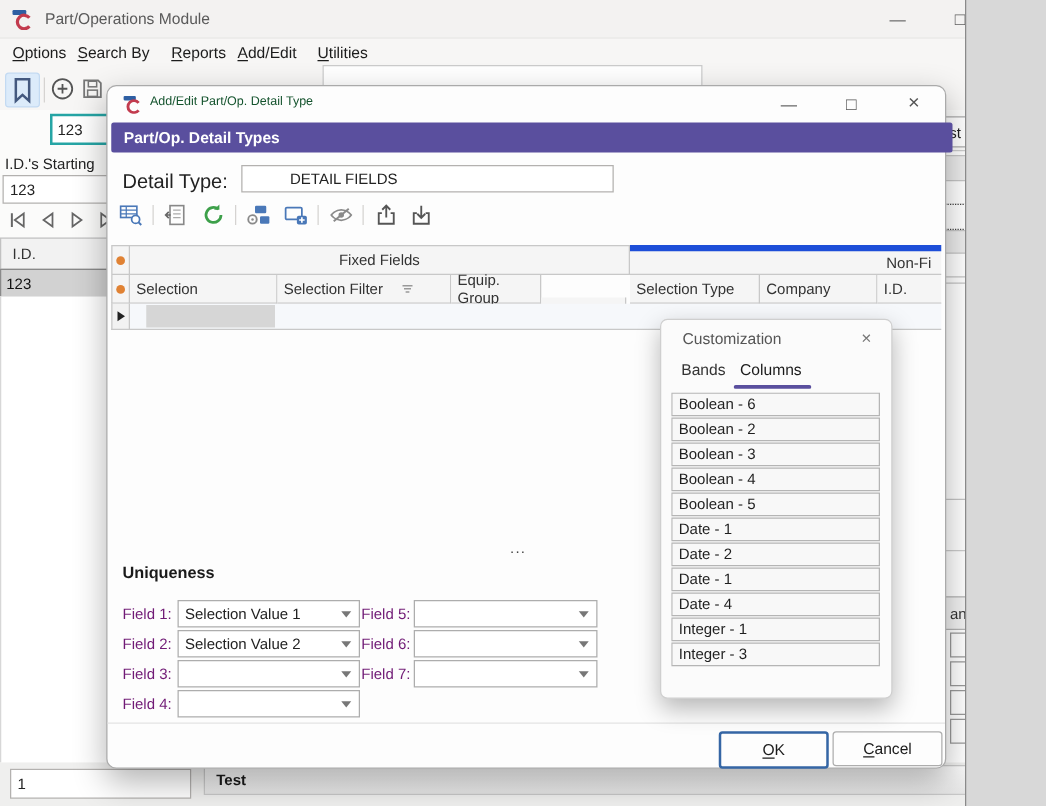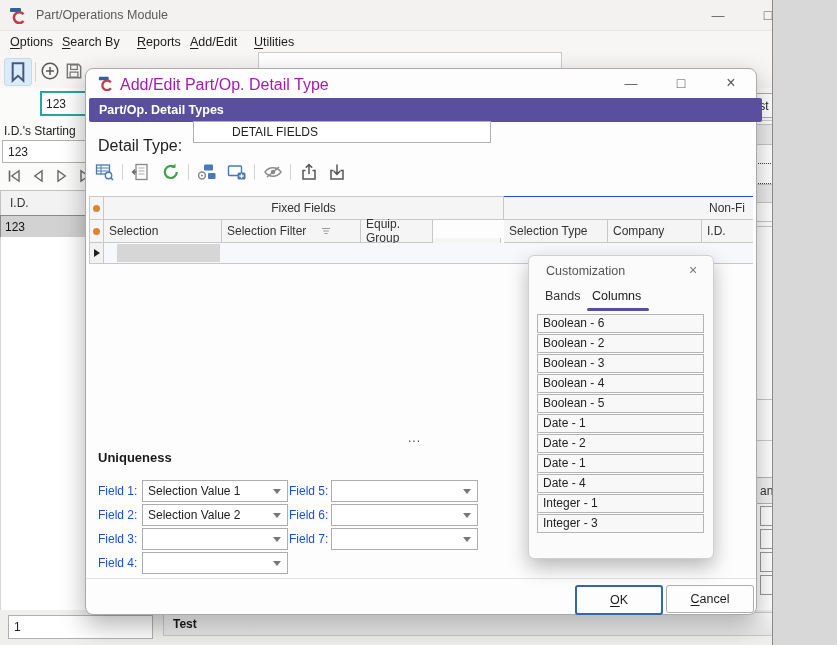--- a/index.html
+++ b/index.html
@@ -26,34 +26,34 @@
   .combo{border:1px solid #ababab;background:#fff;display:flex;align-items:center;padding-left:6px;color:#222;}
   .combo .arr{position:absolute;right:7px;top:50%;margin-top:-2px;width:0;height:0;
               border-left:4px solid transparent;border-right:4px solid transparent;border-top:5px solid #666;}
   .blk{border:1px solid #c6c6c6;background:#fff;}
   .blk.gray{background:#ececec;}
   .blk.dotted{border:1px dotted #444;background:#fff;}
   .cb{width:18px;height:18px;border:1px solid #9a9a9a;background:#fff;}
   
   .dialog{left:85px;top:68px;width:670px;height:545px;background:#fdfdfd;border:1px solid #aaa;
           border-radius:8px;box-shadow:0 10px 26px rgba(0,0,0,.30);z-index:10;}
-  .dlg-title{left:34px;top:7px;color:#a21caf;font-size:16px;}
+  .dlg-title{left:34px;top:7px;color:#14532d;font-size:10px;}
   .dlg-ctl{top:2px;width:34px;height:24px;display:flex;align-items:center;justify-content:center;color:#555;font-size:13px;}
   .caption-band{left:3px;top:29px;width:663px;height:24px;border-radius:2px;display:flex;align-items:center;padding-left:10px;
                 color:#fff;font-weight:bold;font-size:12.5px;}
   .tb-ico{top:92px;width:22px;height:22px;display:flex;align-items:center;justify-content:center;}
   
   .gcell{position:absolute;border-right:1px solid #c8c8c8;border-bottom:1px solid #c8c8c8;background:#f5f5f5;
          display:flex;align-items:center;padding-left:5px;color:#333;box-sizing:border-box;font-size:12px;}
   .gband{justify-content:center;padding-left:0;}
   .gdata{background:#f6f8fb;}
   .odot{width:7px;height:7px;border-radius:50%;background:#e08234;}
   .rowptr{width:0;height:0;border-top:4px solid transparent;border-bottom:4px solid transparent;border-left:6px solid #222;}
   
-  .uniq-label{font-size:12px;color:#1d4ed8;}
+  .uniq-label{font-size:12px;color:#701a75;}
   .ucombo{border:1px solid #adadad;background:#fff;display:flex;align-items:center;padding-left:5px;color:#222;}
   .ucombo .arr{position:absolute;right:6px;top:50%;margin-top:-2px;width:0;height:0;
                border-left:4px solid transparent;border-right:4px solid transparent;border-top:5px solid #777;}
   .dlg-btn{display:flex;align-items:center;justify-content:center;background:#fdfdfd;border-radius:3px;
            font-size:12.5px;color:#1c1c1c;}
   
   .popup{left:528px;top:255px;width:184px;height:302px;background:#fbfbfb;border:1px solid #cfcfcf;
          border-radius:6px;box-shadow:0 8px 20px rgba(0,0,0,.28);z-index:20;overflow:hidden;}
   .pop-title{left:17px;top:8px;color:#555;font-size:12.5px;}
   .tab{position:absolute;top:33px;font-size:12.5px;color:#333;}
@@ -189,21 +189,21 @@
         </svg>
     </div>
     <div class="abs dlg-title">Add/Edit Part/Op. Detail Type</div>
     <div class="abs dlg-ctl" style="left:528px;">—</div>
     <div class="abs dlg-ctl" style="left:578px;font-size:14px;">□</div>
     <div class="abs dlg-ctl" style="left:628px;font-size:16px;">×</div>
 
     <div class="abs caption-band" style="background:#5a4f9e;">Part/Op. Detail Types</div>
 
     <span class="abs" style="left:12px;top:68px;font-size:16px;text-align:right;">Detail Type:</span>
-    <div class="abs plain-input" style="left:107px;top:52px;width:258px;height:20px;padding-left:38px;">
+    <div class="abs plain-input" style="left:107px;top:63px;width:258px;height:20px;padding-left:38px;">
         <span>DETAIL FIELDS</span>
       </div>
 
     <div class="abs tb-ico" style="left:8px;">
       <svg width="20" height="20" viewBox="0 0 20 20">
           <rect x="1.5" y="3" width="13" height="9" fill="none" stroke="#4a78b8" stroke-width="1.3"></rect>
           <path d="M1.5 6h13M1.5 9h13M6 3v9" stroke="#4a78b8" stroke-width="1"></path>
           <circle cx="13.5" cy="13.5" r="3.2" fill="#fff" stroke="#4a78b8" stroke-width="1.4"></circle>
           <path d="M16 16l2 2" stroke="#4a78b8" stroke-width="1.6"></path>
         </svg>
@@ -257,21 +257,21 @@
       <svg width="20" height="20" viewBox="0 0 20 20">
           <path d="M6.5 8.5H4V17h12V8.5h-2.5" fill="none" stroke="#555" stroke-width="1.5"></path>
           <path d="M10 2.5V12M6.8 9L10 12.3 13.2 9" fill="none" stroke="#555" stroke-width="1.5"></path>
         </svg>
     </div>
 
     <div class="gcell" style="left:3px;top:127px;width:15px;height:24px;border-left:1px solid #c8c8c8;border-top:1px solid #c8c8c8;justify-content:center;padding-left:0;">
         <span class="odot"></span>
       </div>
     <div class="gcell gband" style="left:18px;top:127px;width:400px;height:24px;border-top:1px solid #c8c8c8;">Fixed Fields</div>
-    <div class="gcell gband" style="left:418px;top:127px;width:249px;height:24px;border-top:1px solid #1d4ed8;border-right:none;text-decoration:underline;">
+    <div class="gcell gband" style="left:418px;top:127px;width:249px;height:24px;border-top:5px solid #1d4ed8;border-right:none;text-decoration:underline;">
         <span style="position:absolute;right:8px;">Non-Fi</span>
       </div>
 
     <div class="gcell" style="left:3px;top:151px;width:15px;height:23px;border-left:1px solid #c8c8c8;justify-content:center;padding-left:0;">
         <span class="odot"></span>
       </div>
     <div class="gcell" style="left:18px;top:151px;width:118px;height:23px;">Selection</div>
     <div class="gcell" style="left:136px;top:151px;width:139px;height:23px;">
       <span>Selection Filter</span>
       <svg width="12" height="12" viewBox="0 0 12 12" style="margin-left:14px;">

